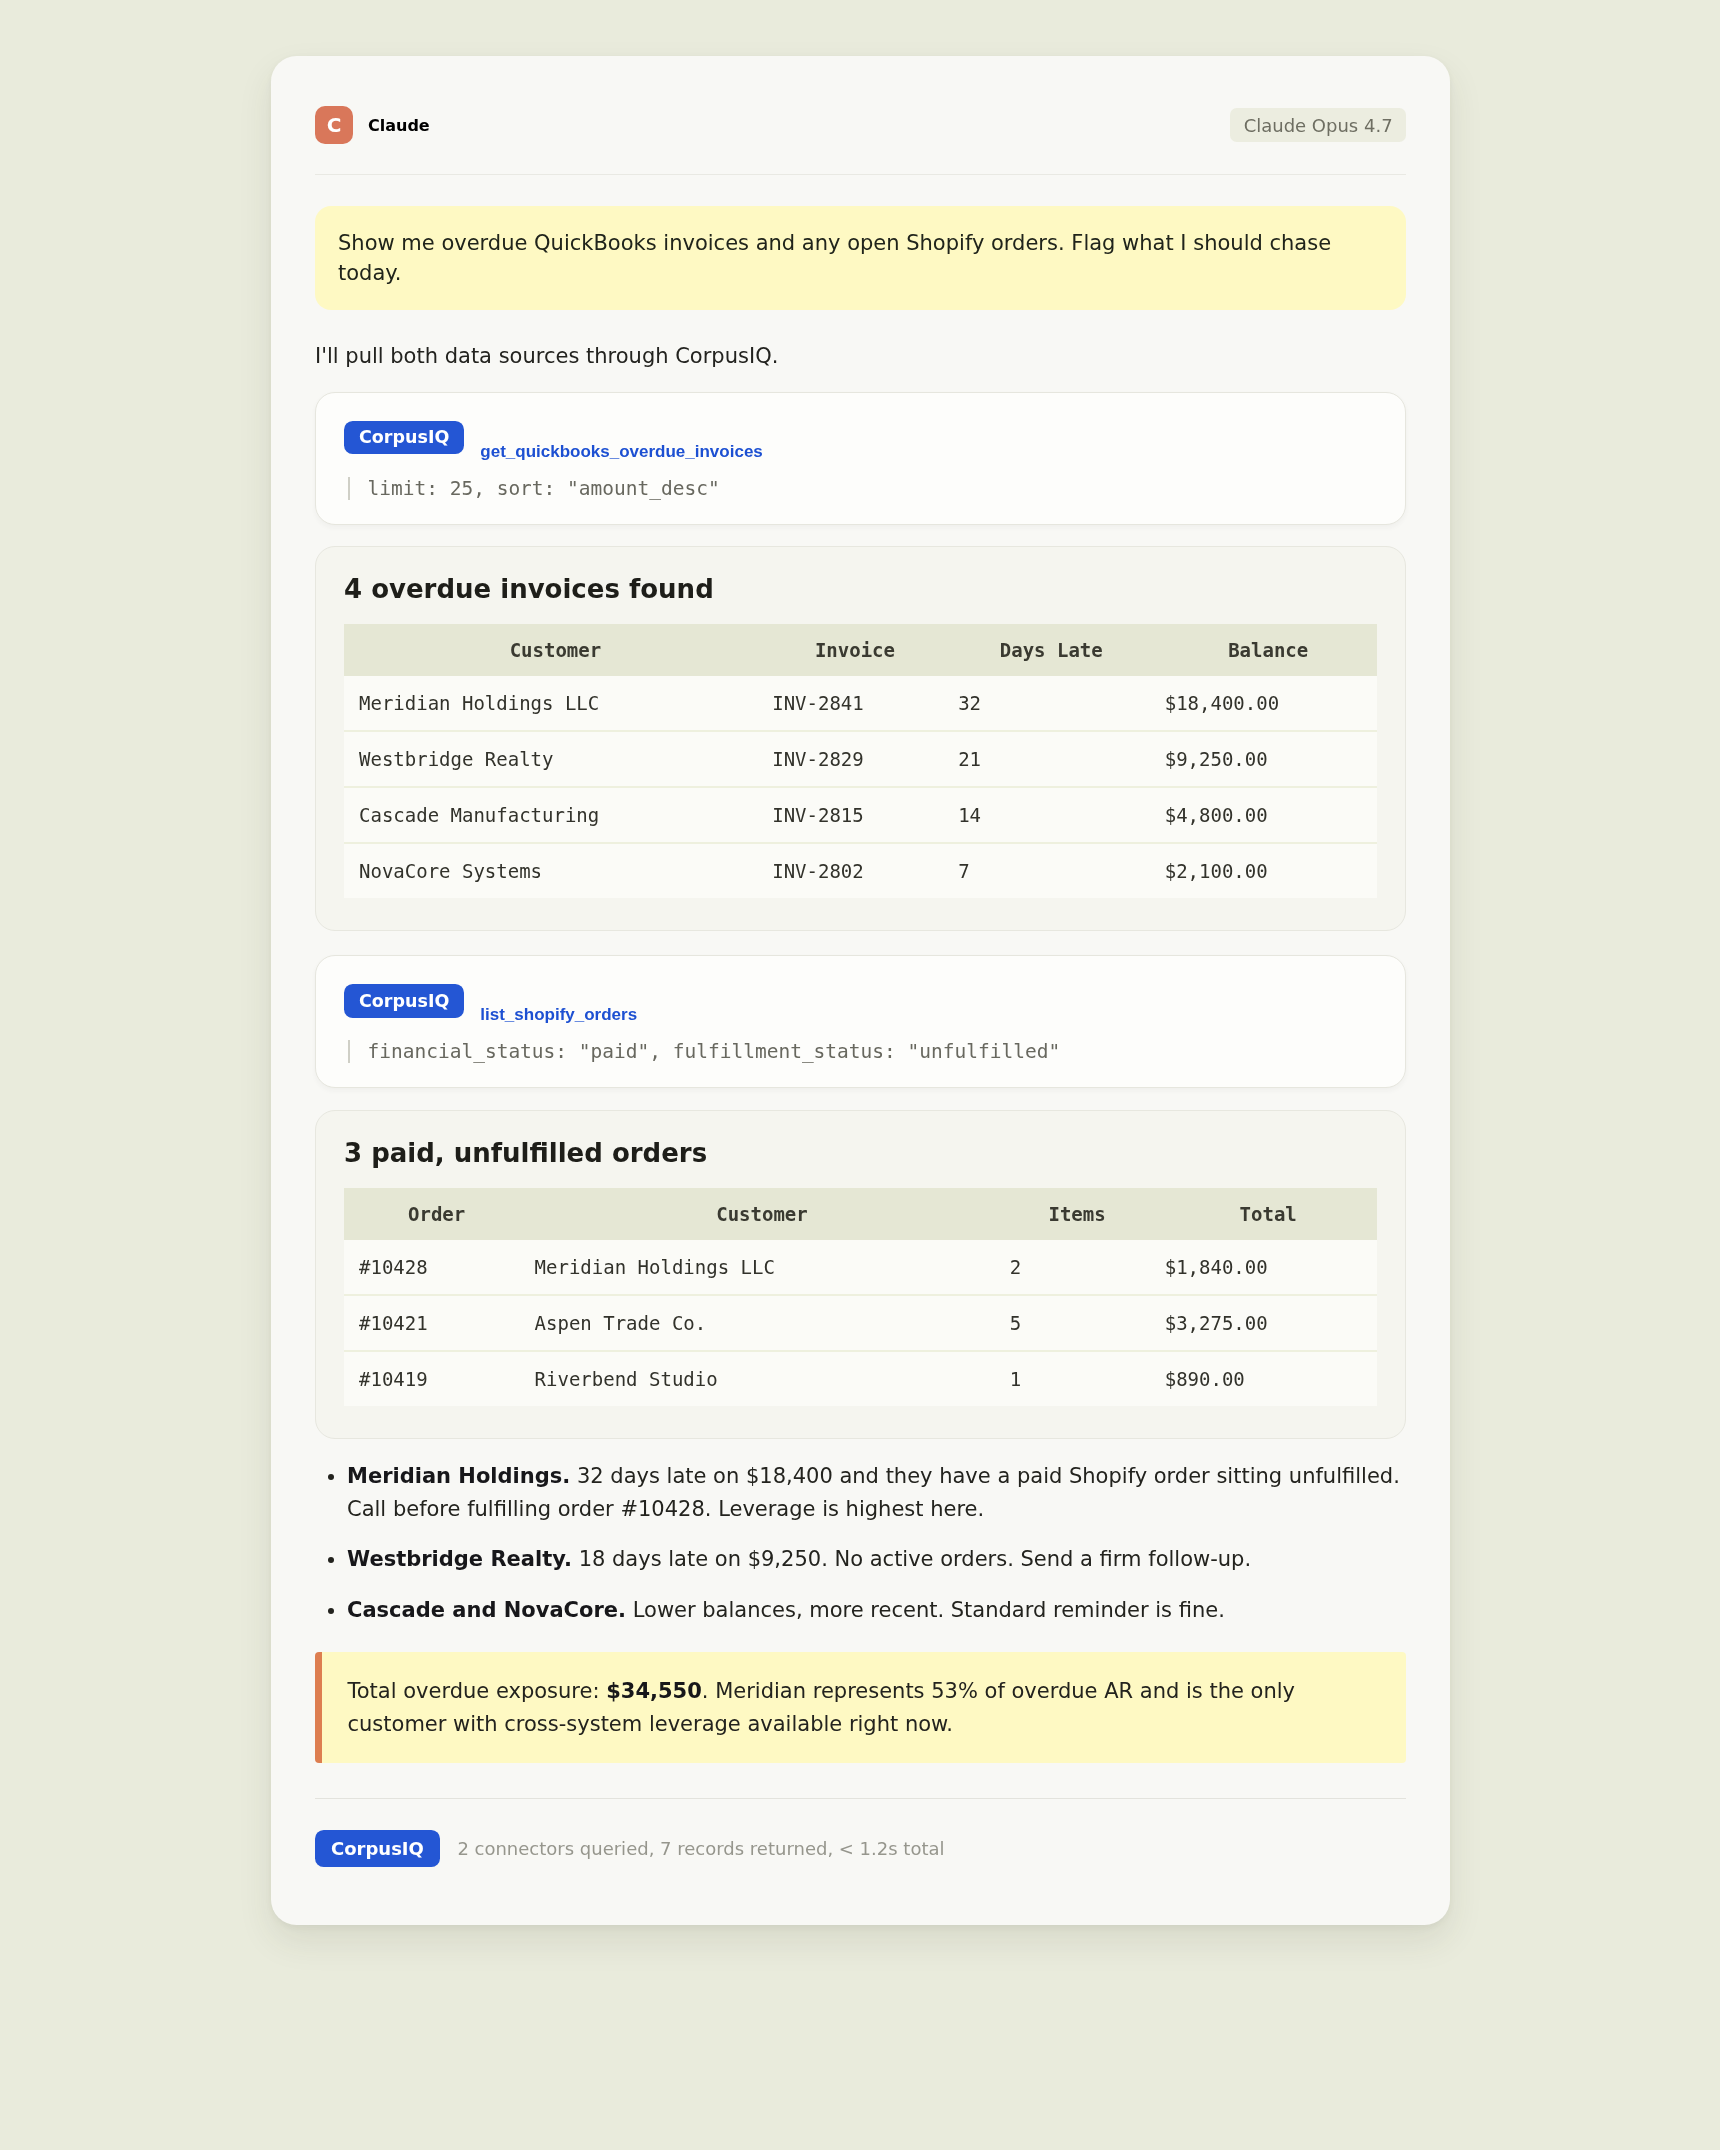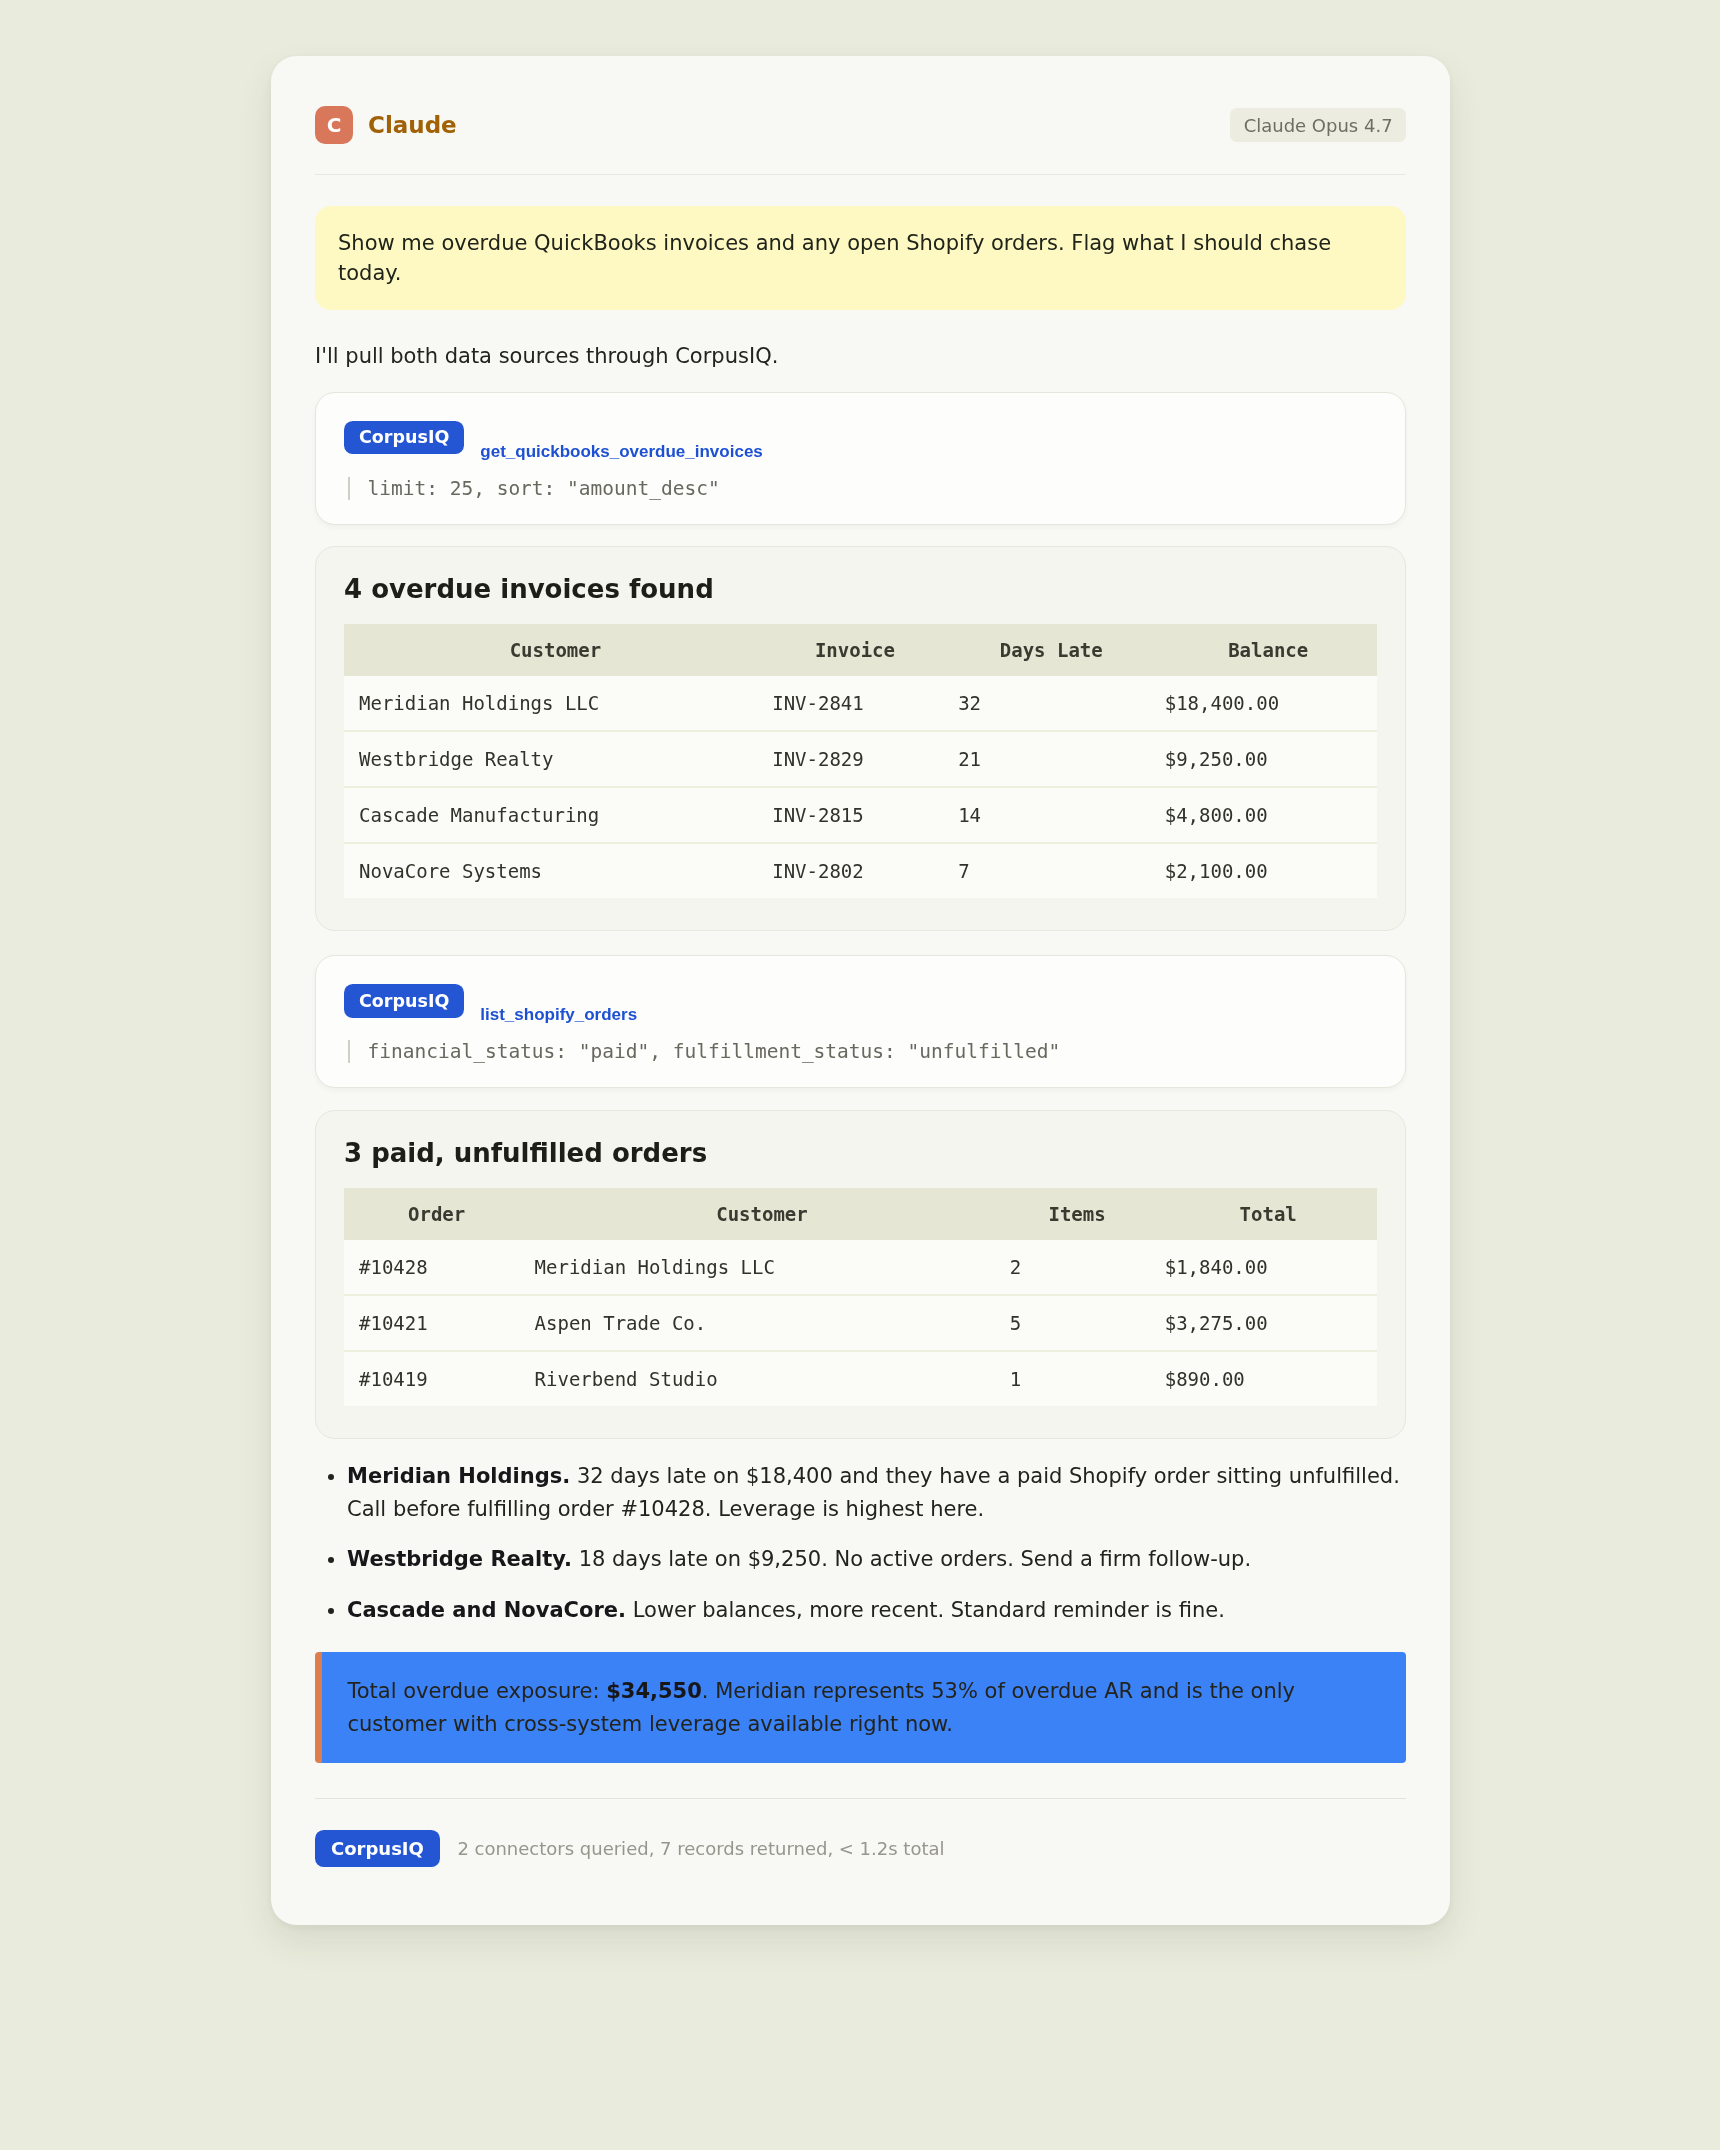--- a/index.html
+++ b/index.html
@@ -22,21 +22,21 @@
     display: flex; align-items: center; gap: 15px;
     padding-bottom: 30px;
     border-bottom: 1.3px solid #e9e9e3;
   }
   .avatar {
     width: 38px; height: 38px; border-radius: 10px;
     background: #d9775a;
     display: flex; align-items: center; justify-content: center;
     color: #ffffff; font-weight: bold; font-size: 20px;
   }
-  .app-title { font-size: 23px; font-weight: bold; color: #a16207; }
+  .app-title { font-size: 16px; font-weight: bold; color: #000000; }
   .model-badge {
     margin-left: auto;
     background: #ecede0; color: #6e6e62;
     font-size: 18px; padding: 6.7px 13.4px; border-radius: 6.7px;
   }
   
   .user-bubble {
     margin-top: 31px;
     background: #fef9c3;
     border-radius: 16px;
@@ -107,21 +107,21 @@
   .analysis-heading { margin-top: 38px; font-size: 22px; font-weight: bold; color: #15151a; }
   ul.chase-list { margin-top: 21.5px; padding-left: 32px; }
   ul.chase-list li {
     font-size: 21px; line-height: 1.56; color: #23231e;
     margin-bottom: 17.5px;
   }
   ul.chase-list li strong { color: #17171a; text-align: right; }
   
   .callout {
     margin-top: 25.5px;
-    background: #3b82f6;
+    background: #fef9c3;
     border-left: 7.4px solid #dd7e50;
     border-radius: 4px;
     padding: 23px 25.5px;
     font-size: 21px; line-height: 1.56; color: #23231e;
   }
   .callout strong { color: #17171a; }
   
   .footer-divider { margin-top: 35px; border-top: 1.3px solid #e3e3dd; }
   .footer { margin-top: 31px; display: flex; align-items: center; gap: 17.5px; }
   .footer .ciq-badge { font-size: 18px; padding: 8px 16px; }

